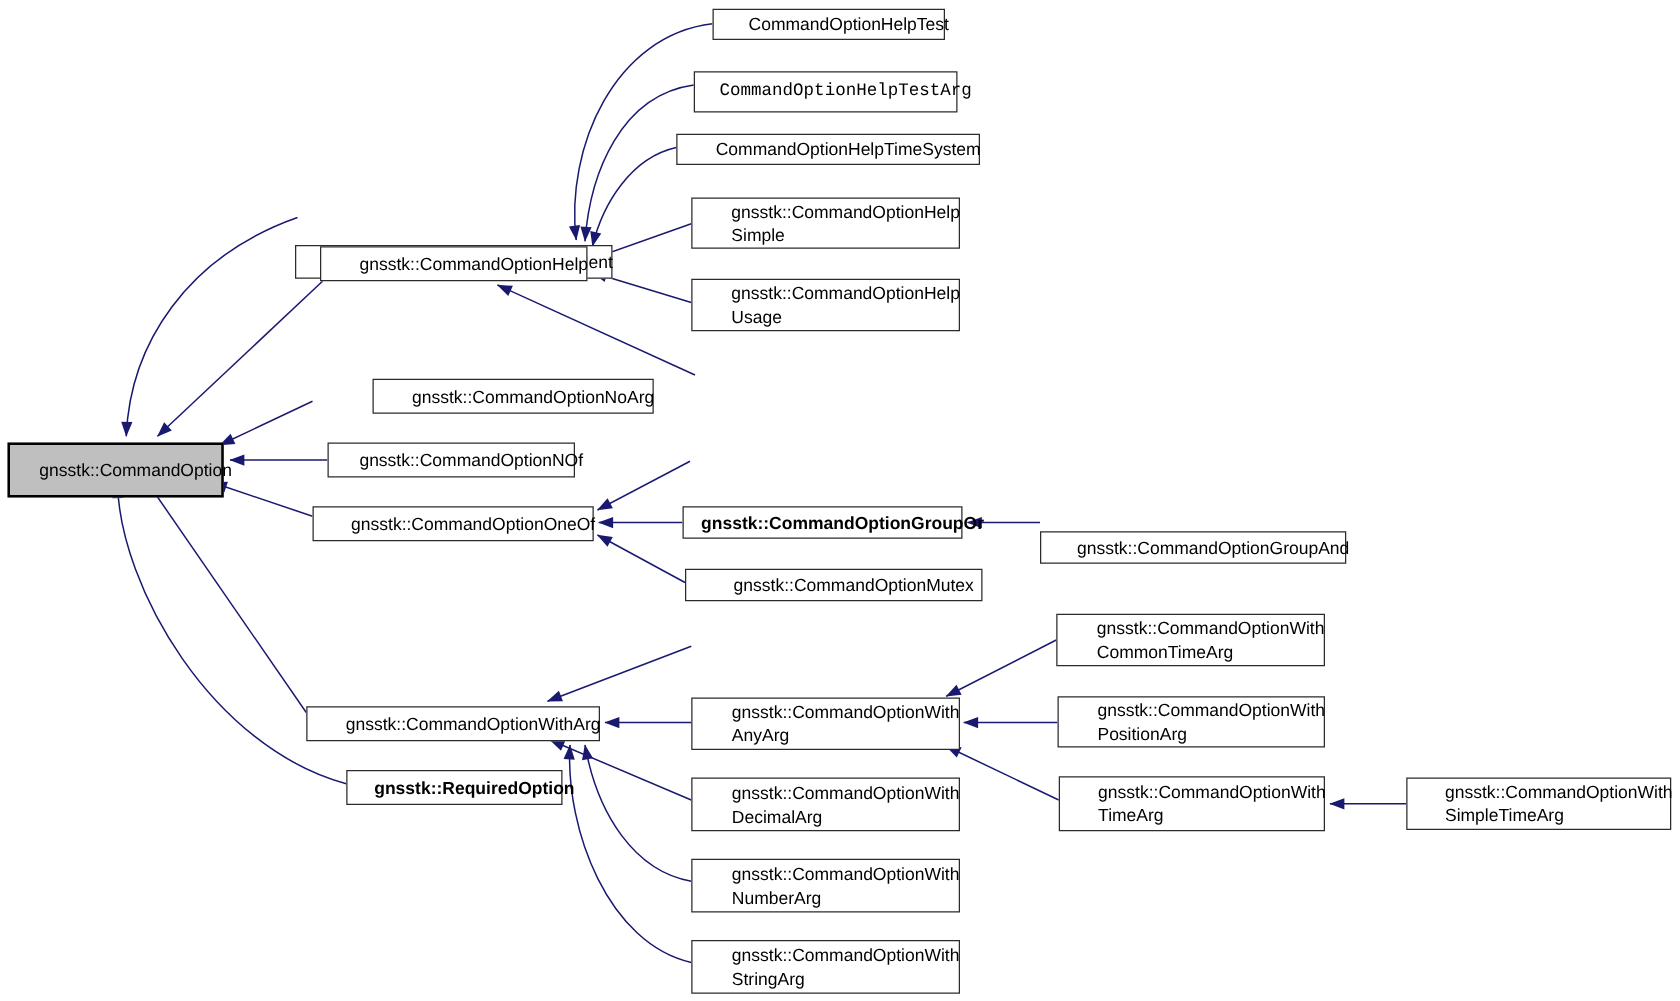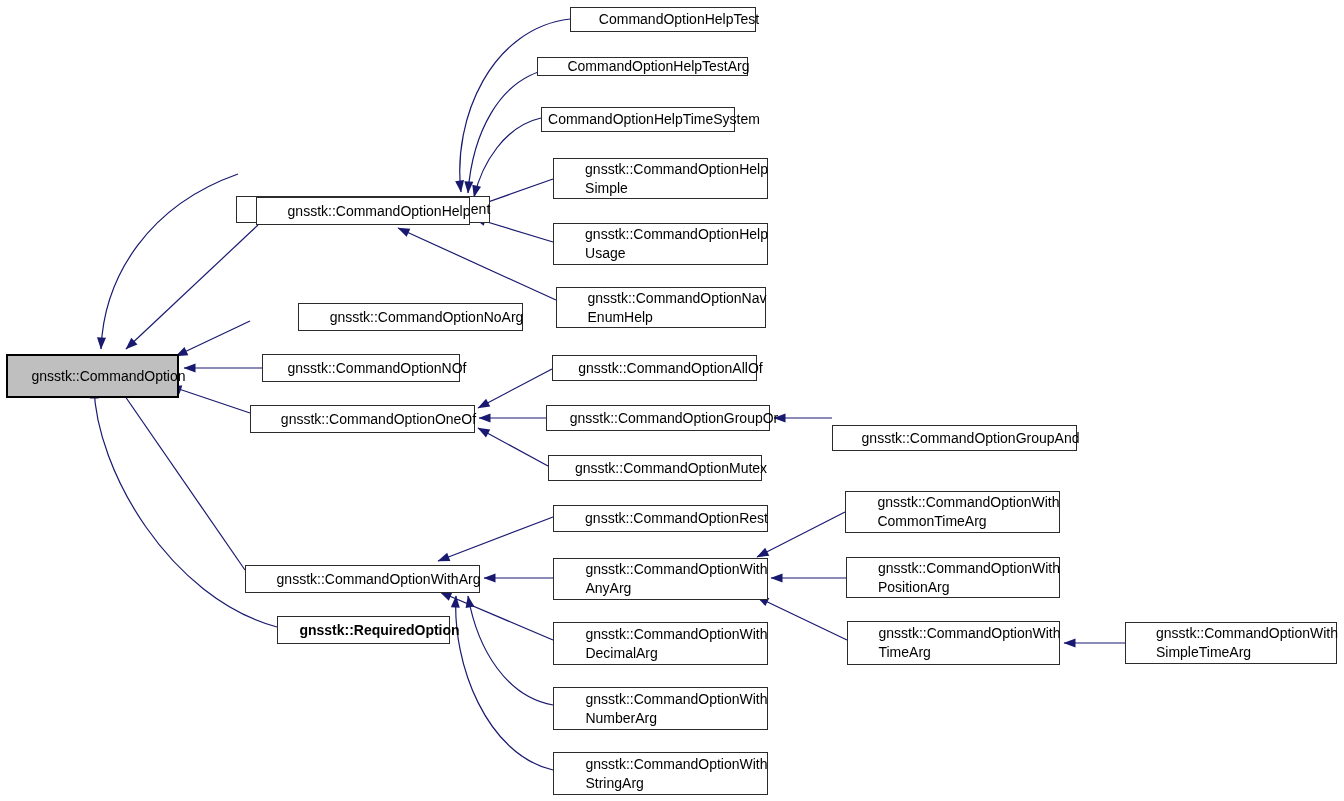--- a/index.html
+++ b/index.html
@@ -95,32 +95,28 @@
 
   <div class="node root" style="left:6px;   top:354px; width:173px; height:44px;">gnsstk::CommandOption</div>
   <div class="node" style="left:236px; top:148px; width:254px; height:27px;margin-top:48px;">gnsstk::CommandOptionDependent</div>
   <div class="node" style="left:256px; top:197px; width:214px; height:28px;">gnsstk::CommandOptionHelp</div>
   <div class="node" style="left:250px; top:303px; width:225px; height:28px;margin-left:48px;">gnsstk::CommandOptionNoArg</div>
   <div class="node" style="left:262px; top:354px; width:198px; height:28px;">gnsstk::CommandOptionNOf</div>
   <div class="node" style="left:245px; top:565px; width:235px; height:28px;">gnsstk::CommandOptionWithArg</div>
   <div class="node" style="left:250px; top:405px; width:225px; height:28px;">gnsstk::CommandOptionOneOf</div>
   <div class="node" style="left:277px; top:616px; width:173px; height:28px;font-weight:bold;">gnsstk::RequiredOption</div>
   <div class="node" style="left:570px; top:7px;   width:186px; height:25px;">CommandOptionHelpTest</div>
-  <div class="node" style="left:537px; top:57px;  width:211px; height:19px;">CommandOptionHelpTestArg</div>
-  <div class="node" style="left:541px; top:107px; width:194px; height:25px;">CommandOptionHelpTimeSystem</div>
+  <div class="node" style="left:555px; top:57px;  width:211px; height:33px;font-family:Liberation Mono, monospace;">CommandOptionHelpTestArg</div>
+  <div class="node" style="left:541px; top:107px; width:243px; height:25px;">CommandOptionHelpTimeSystem</div>
   <div class="node" style="left:553px; top:158px; width:215px; height:41px;">gnsstk::CommandOptionHelp
 Simple</div>
   <div class="node" style="left:553px; top:223px; width:215px; height:42px;">gnsstk::CommandOptionHelp
 Usage</div>
-  <div class="node" style="left:556px; top:287px; width:210px; height:41px;">gnsstk::CommandOptionNav
-EnumHelp</div>
-  <div class="node" style="left:552px; top:355px; width:205px; height:26px;">gnsstk::CommandOptionAllOf</div>
-  <div class="node" style="left:546px; top:405px; width:224px; height:26px;">gnsstk::CommandOptionGroupOr</div>
-  <div class="node" style="left:548px; top:455px; width:214px; height:26px;">gnsstk::CommandOptionMutex</div>
-  <div class="node" style="left:553px; top:505px; width:215px; height:27px;">gnsstk::CommandOptionRest</div>
+  <div class="node" style="left:546px; top:405px; width:224px; height:26px;font-weight:bold;">gnsstk::CommandOptionGroupOr</div>
+  <div class="node" style="left:548px; top:455px; width:238px; height:26px;">gnsstk::CommandOptionMutex</div>
   <div class="node" style="left:553px; top:558px; width:215px; height:42px;">gnsstk::CommandOptionWith
 AnyArg</div>
   <div class="node" style="left:553px; top:622px; width:215px; height:43px;">gnsstk::CommandOptionWith
 DecimalArg</div>
   <div class="node" style="left:553px; top:687px; width:215px; height:43px;">gnsstk::CommandOptionWith
 NumberArg</div>
   <div class="node" style="left:553px; top:752px; width:215px; height:43px;">gnsstk::CommandOptionWith
 StringArg</div>
   <div class="node" style="left:832px; top:405px; width:245px; height:26px;margin-top:20px;">gnsstk::CommandOptionGroupAnd</div>
   <div class="node" style="left:845px; top:491px; width:215px; height:42px;">gnsstk::CommandOptionWith

